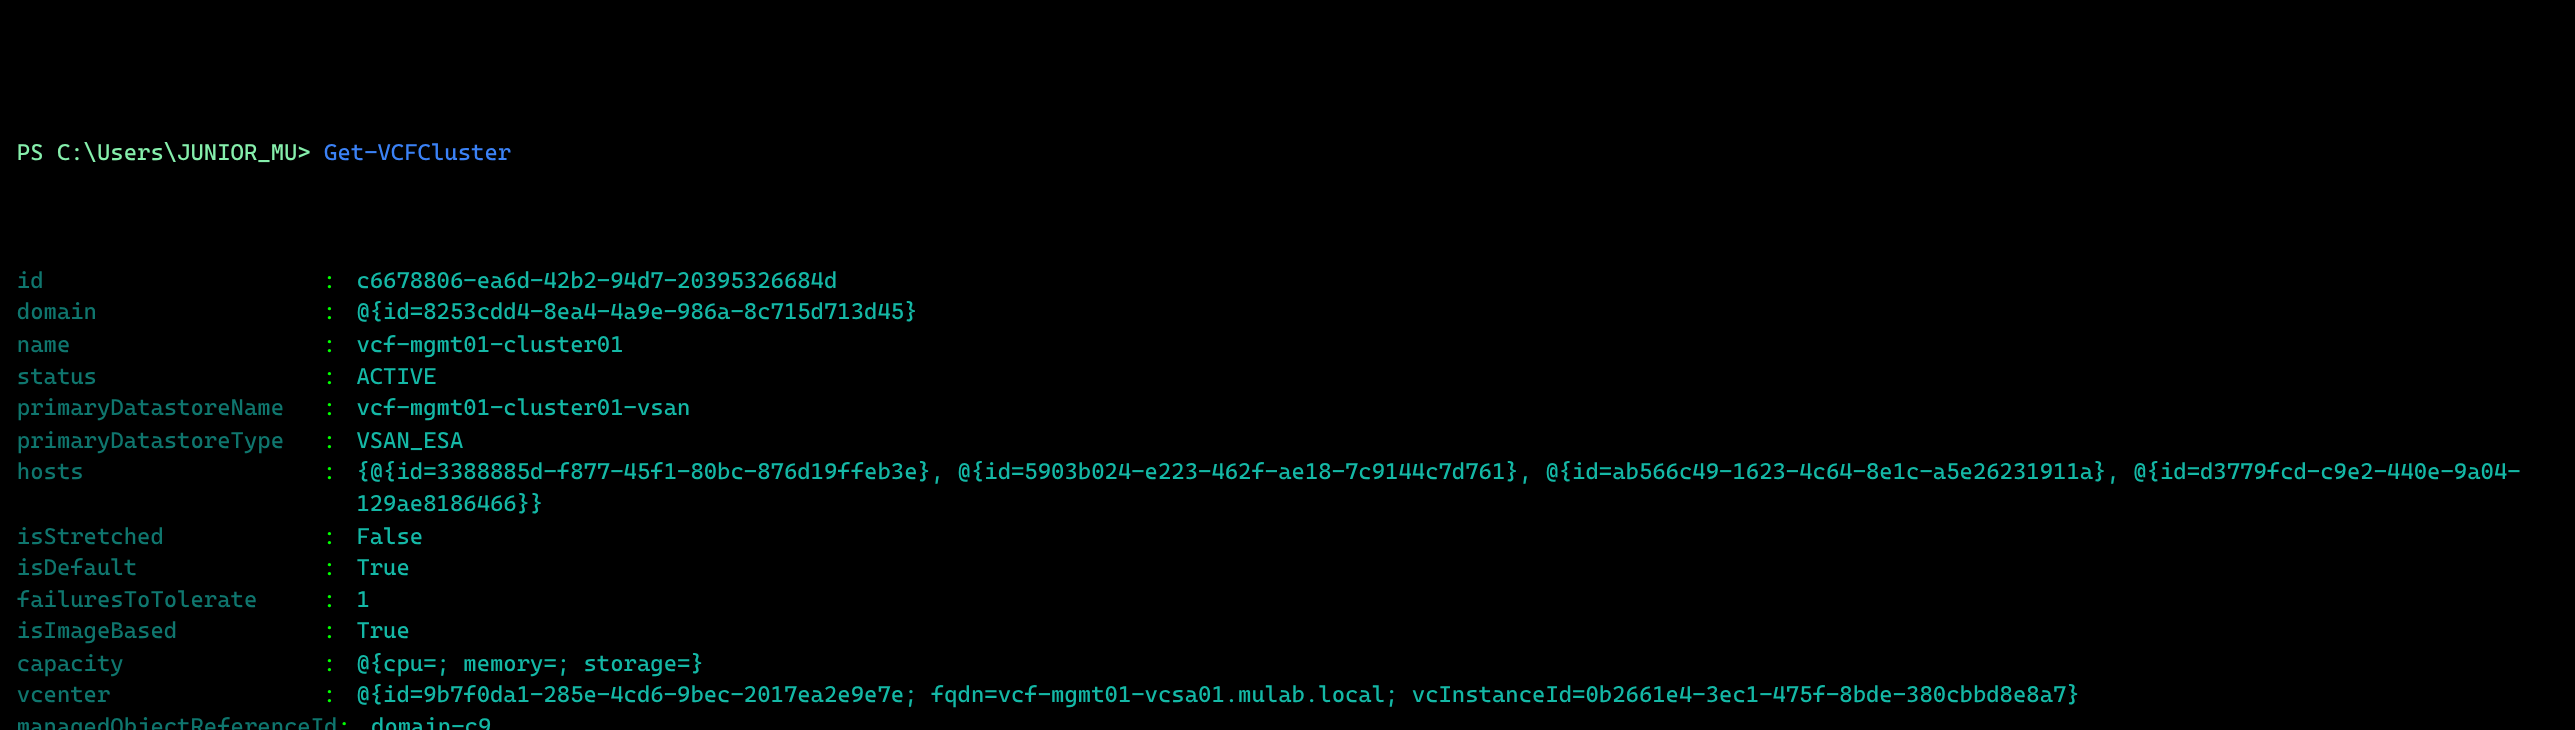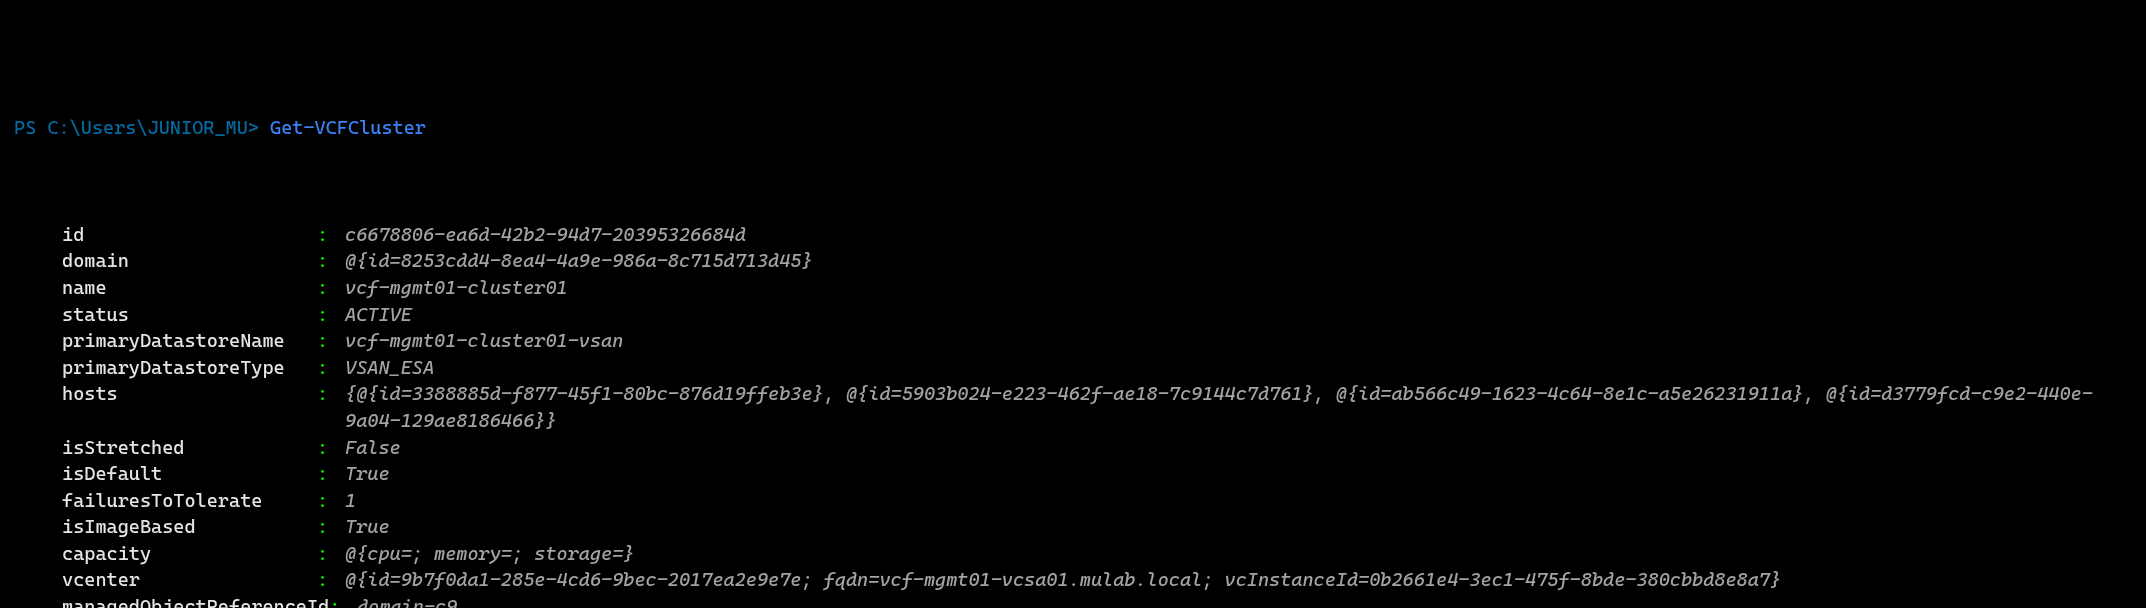--- a/index.html
+++ b/index.html
@@ -10,44 +10,42 @@
     body {
       background-color: #000000;
       font-family: 'Cascadia Code', 'Consolas', 'Courier New', monospace;
       font-size: 19px;
       line-height: 1.4;
       color: #ffffff;
       padding: 8px 14px;
       white-space: pre;
     }
     .prompt {
-      color: #0369a1;
+      color: #86efac;
       text-align: center;
     }
     .command {
       color: #3b82f6;
     }
     .row {
       display: flex;
     }
     .key-col {
       min-width: 255px;
-      color: #e5e5e5;
-      margin-left: 48px;
+      color: #0f766e;
     }
     .sep-col {
       min-width: 28px;
       color: #00ff00;
       text-align: left;
     }
     .val-col {
-      color: #a3a3a3;
+      color: #14b8a6;
       white-space: pre-wrap;
       flex: 1;
-      font-style: italic;
     }
     .blank {
       height: 1.4em;
     }
   </style>
 </head>
 <body>
 
 
 

